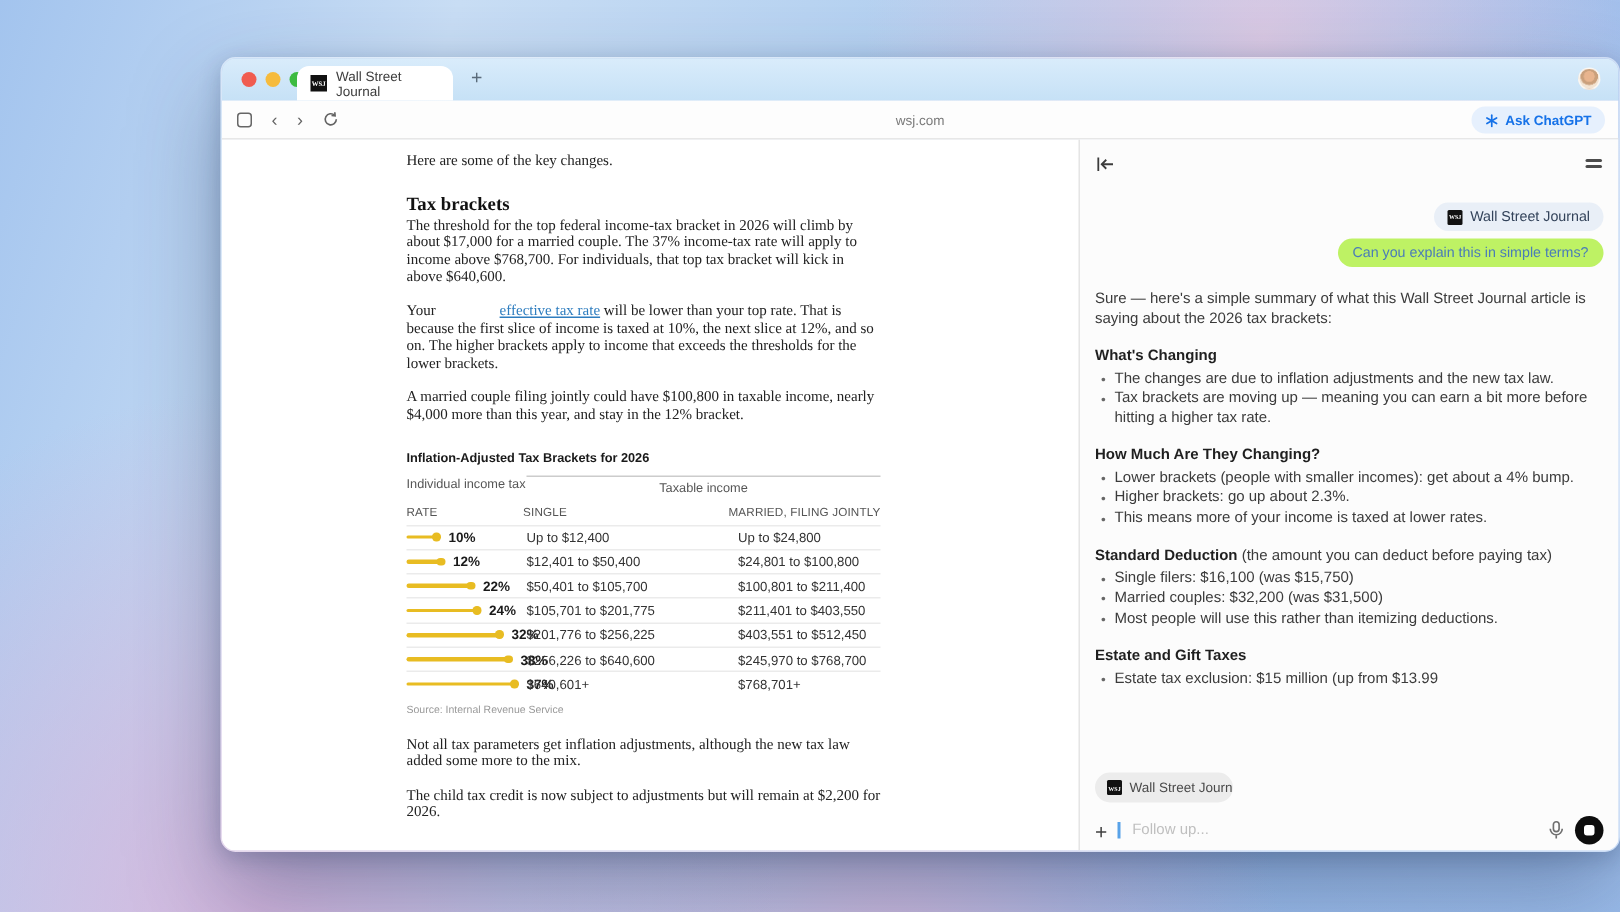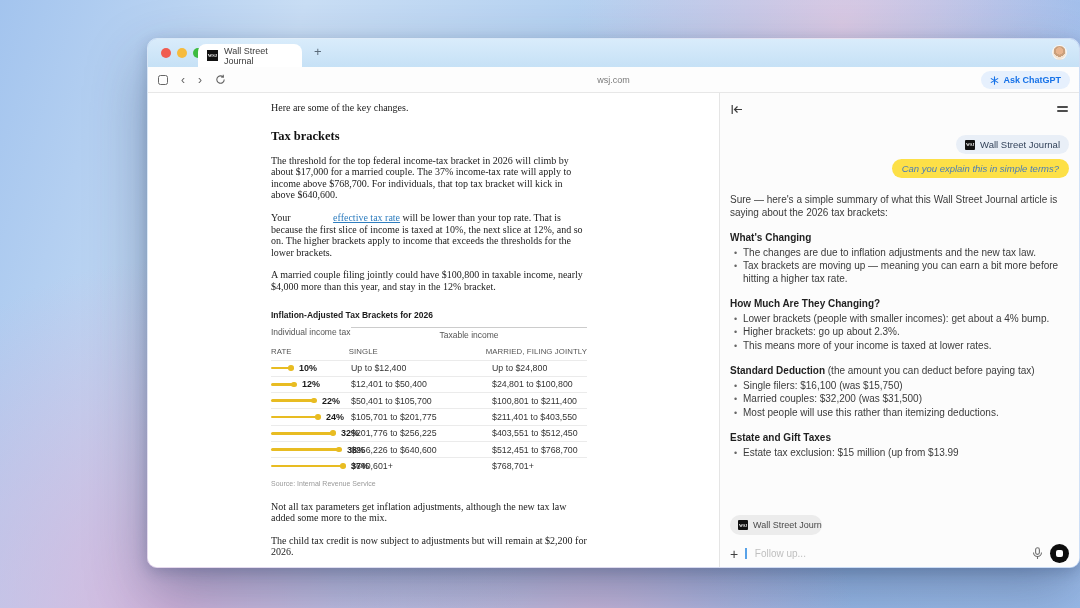--- a/index.html
+++ b/index.html
@@ -43,21 +43,21 @@
   .chev { font-size:12px; line-height:10px; font-weight:400; }
   .url { position:absolute; left:50%; transform:translateX(-50%); font-size:9px; color:#7a7a7a; }
   .ask-btn { position:absolute; right:9px; top:4px; height:18px; display:flex; align-items:center; gap:4px;
     background:#e6f0fd; border-radius:10px; padding:0 9px; color:#1672e8; font-size:9px; font-weight:700; }
   
   .content { flex:1; display:flex; min-height:0; background:#fff; }
   .article { width:571px; flex:0 0 571px; background:#fff; overflow:hidden; }
   .article-inner { margin-left:123px; width:316px; padding-top:9px;
     font-family:"Liberation Serif", serif; color:#222; }
   .article-inner p { font-size:10px; line-height:11.6px; margin-bottom:11px; }
-  .article-inner h2 { font-size:12.5px; color:#111; margin:15px 0 11px; font-weight:700; }
+  .article-inner h2 { font-size:12.5px; color:#111; margin:15px 0 1px; font-weight:700; }
   a.artlink { color:#2e7dbf; text-decoration:underline; cursor:pointer;margin-left:40px; }
   
   .tbl { font-family:"Liberation Sans", sans-serif; margin:17px 0 14px; }
   .tbl-title { font-size:8.5px; font-weight:700; color:#1a1a1a; margin-bottom:7px; }
   .tbl-groups { display:flex; font-size:8.5px; color:#555; }
   .grp-left { width:80px; }
   .grp-right { flex:1; text-align:center; border-top:1px solid #ccc; padding-top:2px; }
   .tbl-head { display:flex; font-size:7.8px; color:#555; margin-top:7px; padding-bottom:4px; letter-spacing:.1px; }
   .col-rate { width:80px; }
   .col-single { width:141px; }
@@ -73,22 +73,22 @@
   
   .sidebar { flex:1; background:#fcfcfc; border-left:1px solid #e5e5e5; position:relative; overflow:hidden; }
   .sb-header { height:22px; margin-top:5px; padding:0 11px; display:flex; justify-content:space-between; align-items:center; }
   .two-lines span { display:block; width:11px; height:1.6px; background:#4c4c4c; border-radius:1px; margin:2.6px 0; }
   .chat { padding:0 10px; }
   .chip-row { display:flex; justify-content:flex-end; margin-top:15px; }
   .chip { background:#e9eff7; border-radius:10px; height:19px; display:flex; align-items:center; gap:5px;
     padding:0 9px; color:#33435a; font-size:9.5px; }
   .chip .wsj-fav { width:10px; height:10px; flex-basis:10px; font-size:4px; border-radius:1px; }
   .bubble-row { display:flex; justify-content:flex-end; margin-top:5px; }
-  .bubble { background:#fde047; border-radius:11px; height:19px; line-height:19px; padding:0 10px;
-    color:#4a7cb8; font-size:9.5px;font-style:italic; }
+  .bubble { background:#bef264; border-radius:11px; height:19px; line-height:19px; padding:0 10px;
+    color:#4a7cb8; font-size:9.5px; }
   .assistant { margin-top:16px; color:#3b3b3b; font-size:10px; line-height:12.5px; }
   .assistant .intro { margin-bottom:13px; }
   .section { margin-bottom:13px; }
   .section .hdr b { color:#1f1f1f; }
   .section ul { list-style:none; margin-top:2px; }
   .section li { padding-left:13px; position:relative; margin-top:1px; }
   .section li::before { content:"•"; position:absolute; left:4px; top:0; color:#666; font-size:9px; }
   .composer-wrap { position:absolute; left:0; right:0; bottom:0; height:64px;
     background:linear-gradient(180deg, rgba(252,252,252,0) 0, rgba(252,252,252,.97) 10px, #fcfcfc 22px);
     padding:12px 10px 0; }
@@ -207,21 +207,21 @@
        </div>
        <div class="col-single">$201,776 to $256,225</div>
        <div class="col-married">$403,551 to $512,450</div>
      </div>
               <div class="tbl-row">
        <div class="col-rate cell">
          <span class="lolli" style="width:68px"></span>
          <span class="rate-label">38%</span>
        </div>
        <div class="col-single">$256,226 to $640,600</div>
-       <div class="col-married">$512,451 to $768,700</div>
+       <div class="col-married">$245,970 to $768,700</div>
      </div>
               <div class="tbl-row">
        <div class="col-rate cell">
          <span class="lolli" style="width:72px"></span>
          <span class="rate-label">37%</span>
        </div>
        <div class="col-single">$640,601+</div>
        <div class="col-married">$768,701+</div>
      </div>
             </div>

